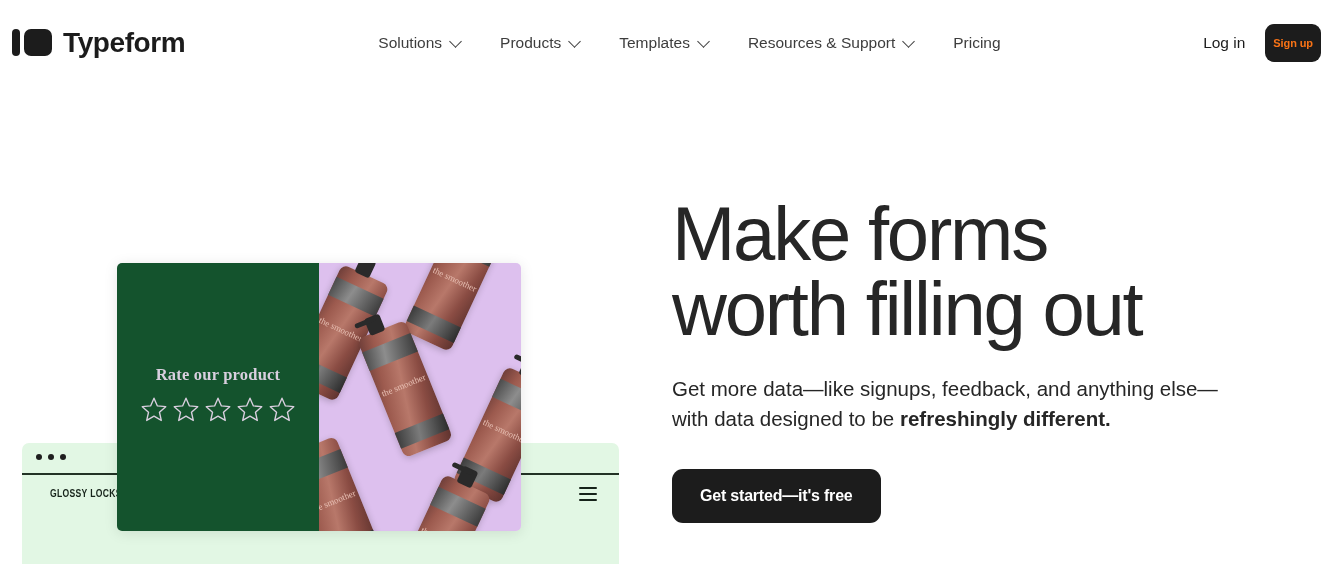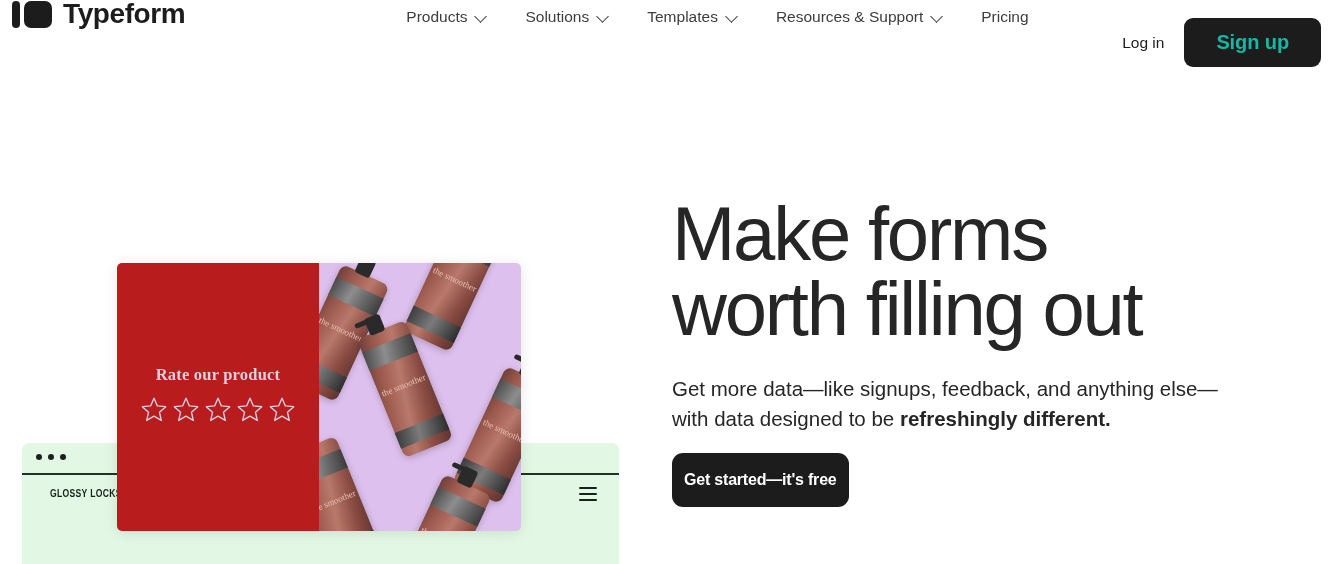--- a/index.html
+++ b/index.html
@@ -12,23 +12,22 @@
     -webkit-font-smoothing: antialiased;
   }
 
   
   .header {
     position: absolute;
     top: 0; left: 0;
     width: 1335px;
     height: 85px;
     display: flex;
-    align-items: flex-start;
+    align-items: center;
     background: #ffffff;
-    gap: 28px;
   }
   .brand {
     display: flex;
     align-items: center;
     gap: 11px;
     margin-left: 12px;
     cursor: pointer;
   }
   .logo-mark {
     display: flex;
@@ -99,26 +98,26 @@
     gap: 16px;
   }
   .login-link {
     font-size: 15.5px;
     color: #1c1c1c;
     cursor: pointer;
     padding: 6px 4px;
   }
   .signup-btn {
     background: #1c1c1c;
-    color: #14b8a6;
-    font-size: 20px;
+    color: #f97316;
+    font-size: 11px;
     font-weight: 700;
     border: none;
     border-radius: 9px;
-    padding: 13px 32px;
+    padding: 13px 8px;
     cursor: pointer;
     font-family: "Liberation Sans", sans-serif;
     letter-spacing: -0.1px;
   }
 
   
   .hero-right {
     position: absolute;
     left: 672px;
     top: 196px;
@@ -133,29 +132,29 @@
   }
   .subhead {
     margin-top: 28px;
     font-size: 20.5px;
     line-height: 1.42;
     color: #262626;
     width: 570px;
   }
   .subhead b { font-weight: 700; }
   .cta-btn {
-    margin-top: 20px;
+    margin-top: 36px;
     display: inline-block;
     background: #1c1c1c;
     color: #ffffff;
     font-size: 16px;
     font-weight: 700;
     border: none;
     border-radius: 11px;
-    padding: 18px 12px;
+    padding: 18px 28px;
     cursor: pointer;
     font-family: "Liberation Sans", sans-serif;
     letter-spacing: -0.2px;
   }
 
   
   .visual {
     position: absolute;
     left: 0; top: 85px;
     width: 660px;
@@ -231,21 +230,21 @@
     width: 404px;
     height: 268px;
     border-radius: 5px;
     overflow: hidden;
     display: flex;
     box-shadow: 0 2px 14px rgba(0,0,0,0.10);
   }
   .card-left {
     width: 202px;
     height: 100%;
-    background: #b91c1c;
+    background: #14532d;
     position: relative;
   }
   .rate-text {
     position: absolute;
     left: 0; right: 0;
     top: 102px;
     text-align: center;
     font-family: "Liberation Serif", serif;
     font-weight: 700;
     font-size: 16.5px;
@@ -333,25 +332,25 @@
   <div class="brand">
     <span class="logo-mark">
       <span class="logo-bar"></span>
       <span class="logo-block"></span>
     </span>
     <span class="brand-name">Typeform</span>
   </div>
 
   <nav class="nav">
     <div class="nav-item">
+      <span>Solutions</span>
+      <span class="chev"></span>
+    </div>
+    <div class="nav-item">
       <span>Products</span>
-      <span class="chev"></span>
-    </div>
-    <div class="nav-item">
-      <span>Solutions</span>
       <span class="chev"></span>
     </div>
     <div class="nav-item">
       <span>Templates</span>
       <span class="chev"></span>
     </div>
     <div class="nav-item">
       <span>Resources &amp; Support</span>
       <span class="chev"></span>
     </div>

